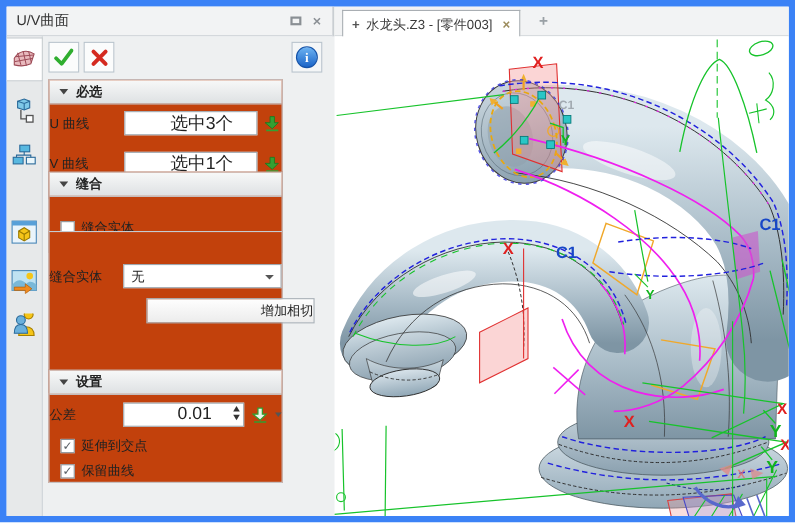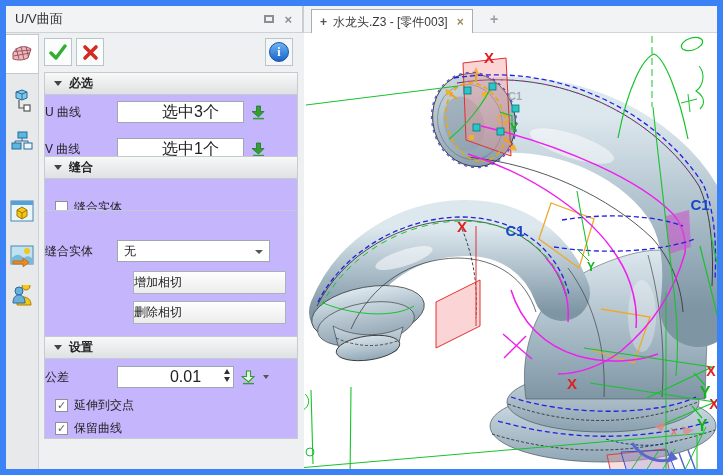--- a/index.html
+++ b/index.html
@@ -10,30 +10,30 @@
   #titlebar{position:absolute;left:0;top:0;width:100%;height:27px;background:#f2f3f4;border-bottom:1px solid #cdd2d6;display:flex;align-items:center;box-sizing:border-box;}
   #titlebar .t{margin-left:9px;font-size:13px;color:#333;}
   #titlebar .winbtns{margin-left:auto;margin-right:10px;display:flex;gap:10px;align-items:center;}
   .win-restore{width:10px;height:8px;border:2px solid #8a8f94;box-sizing:border-box;}
   .win-close{font-size:13px;font-weight:700;color:#8a8f94;line-height:1;}
   #sidestrip{position:absolute;left:0;top:27px;width:33px;height:448px;background:#e7e9ea;border-right:1px solid #cdd2d6;box-sizing:border-box;}
   .side-tab{position:absolute;left:0;width:32px;height:40px;display:flex;align-items:center;justify-content:center;}
   .side-tab.sel{background:#fff;border:1px solid #c4c9cd;border-left:none;width:33px;box-sizing:border-box;}
   #pcontent{position:absolute;left:33px;top:27px;width:265px;height:448px;background:#eef0f1;}
   .tbtn{position:absolute;top:5px;width:26px;height:26px;background:#fbfcfc;border:1px solid #b9c4cc;display:flex;align-items:center;justify-content:center;}
-  .section{position:absolute;left:5px;width:254px;border:1px solid #c5cbd1;background:#c4b5fd;box-sizing:border-box;}
+  .section{position:absolute;left:5px;width:213px;border:1px solid #c5cbd1;background:#c2410c;box-sizing:border-box;}
   .sec-head{height:21px;background:linear-gradient(#f7f8f8,#dee1e3);border-bottom:1px solid #c5cbd1;display:flex;align-items:center;font-size:12px;font-weight:700;color:#222;}
   .tri{width:0;height:0;border-left:4px solid transparent;border-right:4px solid transparent;border-top:5px solid #444;margin:0 7px 0 9px;}
   .row{position:absolute;left:0;width:100%;height:24px;display:flex;align-items:center;}
   .flabel{font-size:12px;color:#222;width:72px;}
   .tinput{height:22px;background:#fff;border:1px solid #9fa8b0;box-sizing:border-box;font-size:16px;color:#222;display:flex;align-items:center;padding-left:20px;justify-content:center;}
   .pick{width:17px;height:17px;margin-left:6px;display:flex;align-items:center;justify-content:center;}
   .selbox{position:relative;height:22px;background:#fff;border:1px solid #9fa8b0;box-sizing:border-box;font-size:12px;color:#222;display:flex;align-items:center;padding-left:6px;}
   .caret{position:absolute;right:6px;top:9px;width:0;height:0;border-left:4px solid transparent;border-right:4px solid transparent;border-top:4px solid #555;}
-  .pbtn{position:absolute;left:88px;width:153px;height:23px;background:linear-gradient(#fefefe,#ececec);border:1px solid #aab2b9;font-size:12px;color:#222;display:flex;align-items:center;justify-content:flex-start;box-sizing:border-box;}
+  .pbtn{position:absolute;left:88px;width:153px;height:23px;background:linear-gradient(#fefefe,#ececec);border:1px solid #aab2b9;font-size:12px;color:#222;display:flex;align-items:center;justify-content:flex-end;box-sizing:border-box;}
   .cb{width:13px;height:13px;border:1px solid #8b9197;background:#fff;margin-left:10px;display:inline-flex;align-items:center;justify-content:center;font-size:11px;font-weight:700;color:#5a6artha;color:#5a6066;box-sizing:border-box;}
   .cblab{font-size:12px;color:#222;margin-left:6px;}
   .spin{position:absolute;right:3px;top:2px;display:flex;flex-direction:column;gap:3px;}
   .sp-up{width:0;height:0;border-left:3.5px solid transparent;border-right:3.5px solid transparent;border-bottom:5px solid #333;}
   .sp-dn{width:0;height:0;border-left:3.5px solid transparent;border-right:3.5px solid transparent;border-top:5px solid #333;}
   .mini-caret{width:0;height:0;border-left:3.5px solid transparent;border-right:3.5px solid transparent;border-top:4px solid #555;margin-left:6px;}
   .info{width:18px;height:18px;border-radius:50%;background:linear-gradient(#6db3f2,#1a64c8);border:1px solid #1452a8;color:#fff;font-size:12px;font-weight:700;font-family:"Liberation Serif","DejaVu Serif",serif;display:flex;align-items:center;justify-content:center;}
   
   #workspace{position:absolute;left:298px;top:0;width:425px;height:475px;}
   #tabbar{position:absolute;left:0;top:0;width:100%;height:27px;background:#f2f3f4;border-bottom:1px solid #d2d6da;box-sizing:border-box;}
@@ -168,23 +168,20 @@
       <div class="section" style="top:177px;height:147px">
         <div class="row" style="top:28px">
           <span class="flabel">缝合实体</span>
           <div class="selbox" style="width:153px">
             <span>无</span>
             <span class="caret"></span>
           </div>
         </div>
         <div class="pbtn" style="top:60px">
           <span>增加相切</span>
-        </div>
-        <div class="pbtn" style="top:90px">
-          <span>删除相切</span>
         </div>
       </div>
 
       <div class="section" style="top:303px;height:103px">
         <div class="sec-head">
           <span class="tri"></span>
           <span>设置</span>
         </div>
         <div class="row" style="top:28px">
           <span class="flabel">公差</span>

